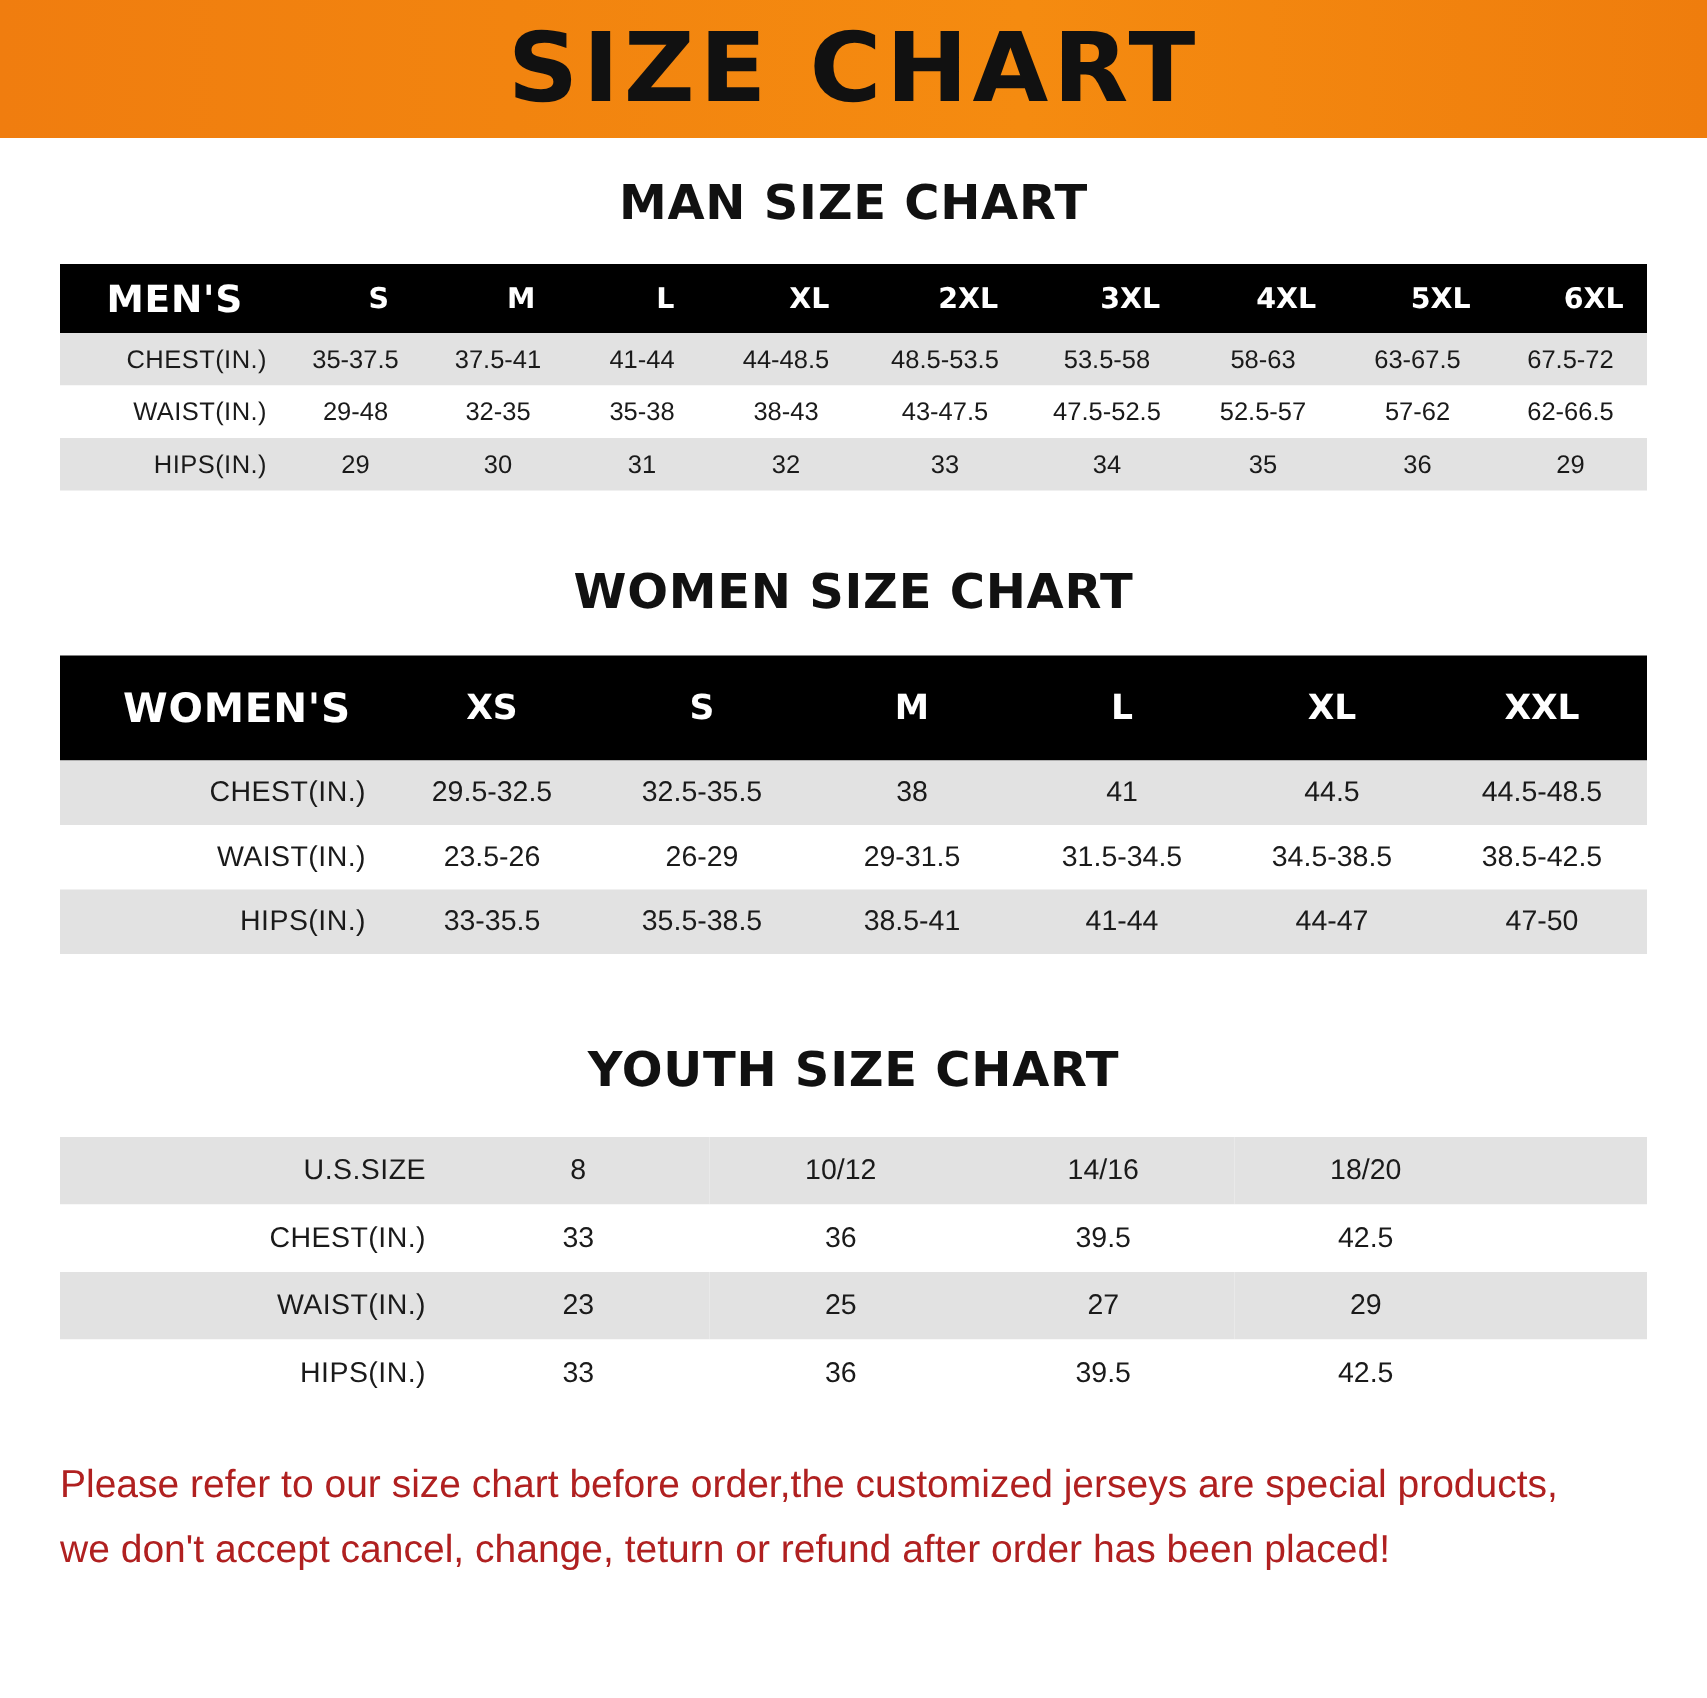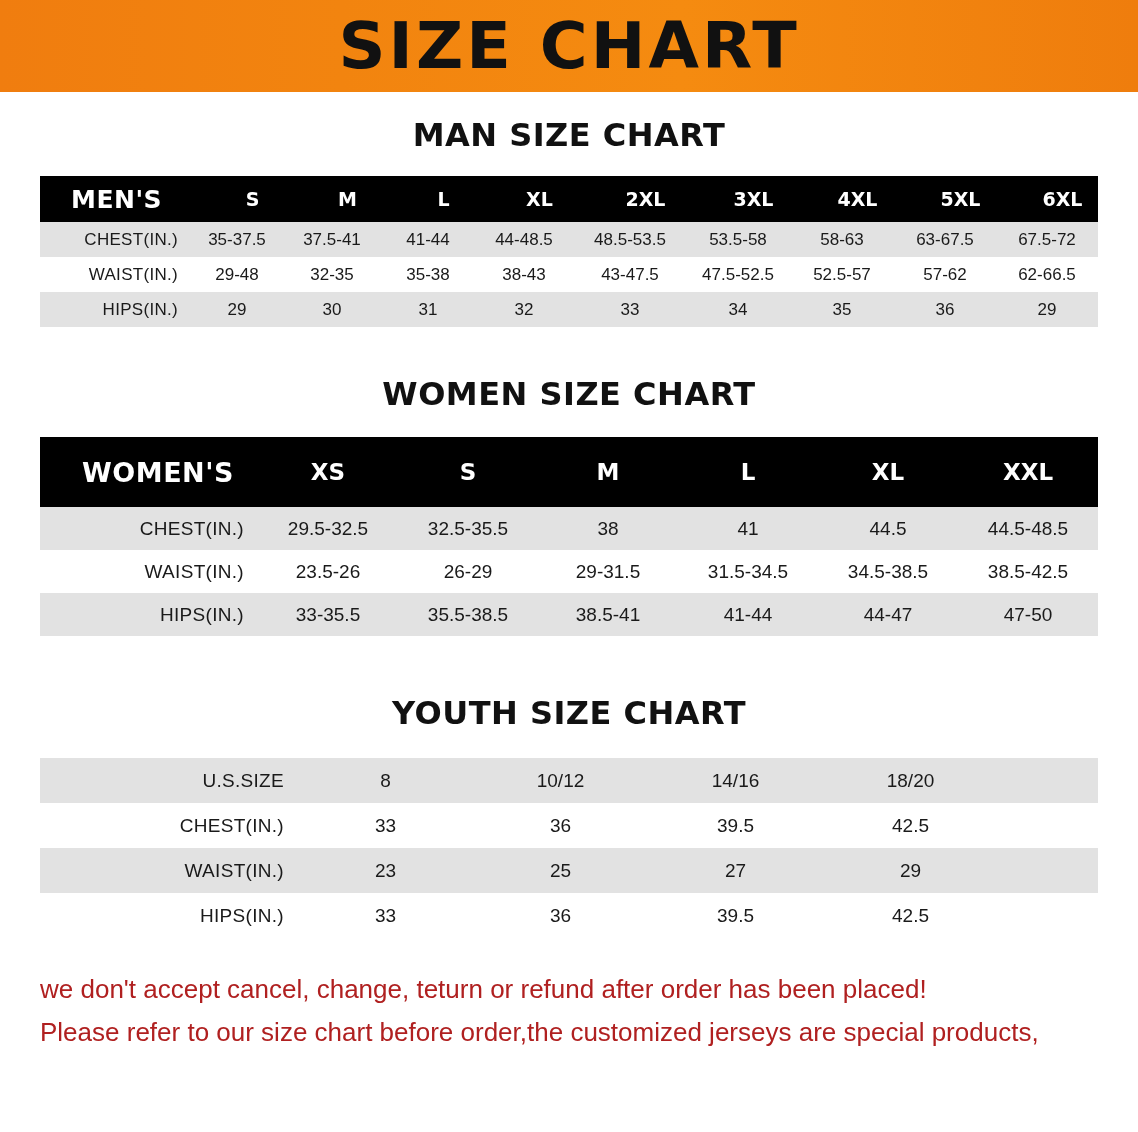--- a/index.html
+++ b/index.html
@@ -287,15 +287,15 @@
       <td>36</td>
       <td>39.5</td>
       <td>42.5</td>
       <td></td>
     </tr>
   </tbody>
     </table>
 </div>
 
 <div class="note">
+  <span>Please refer to our size chart before order,the customized jerseys are special products,</span>
   <span>we don't accept cancel, change, teturn or refund after order has been placed!</span>
-  <span>Please refer to our size chart before order,the customized jerseys are special products,</span>
 </div>
 
 </body></html>

